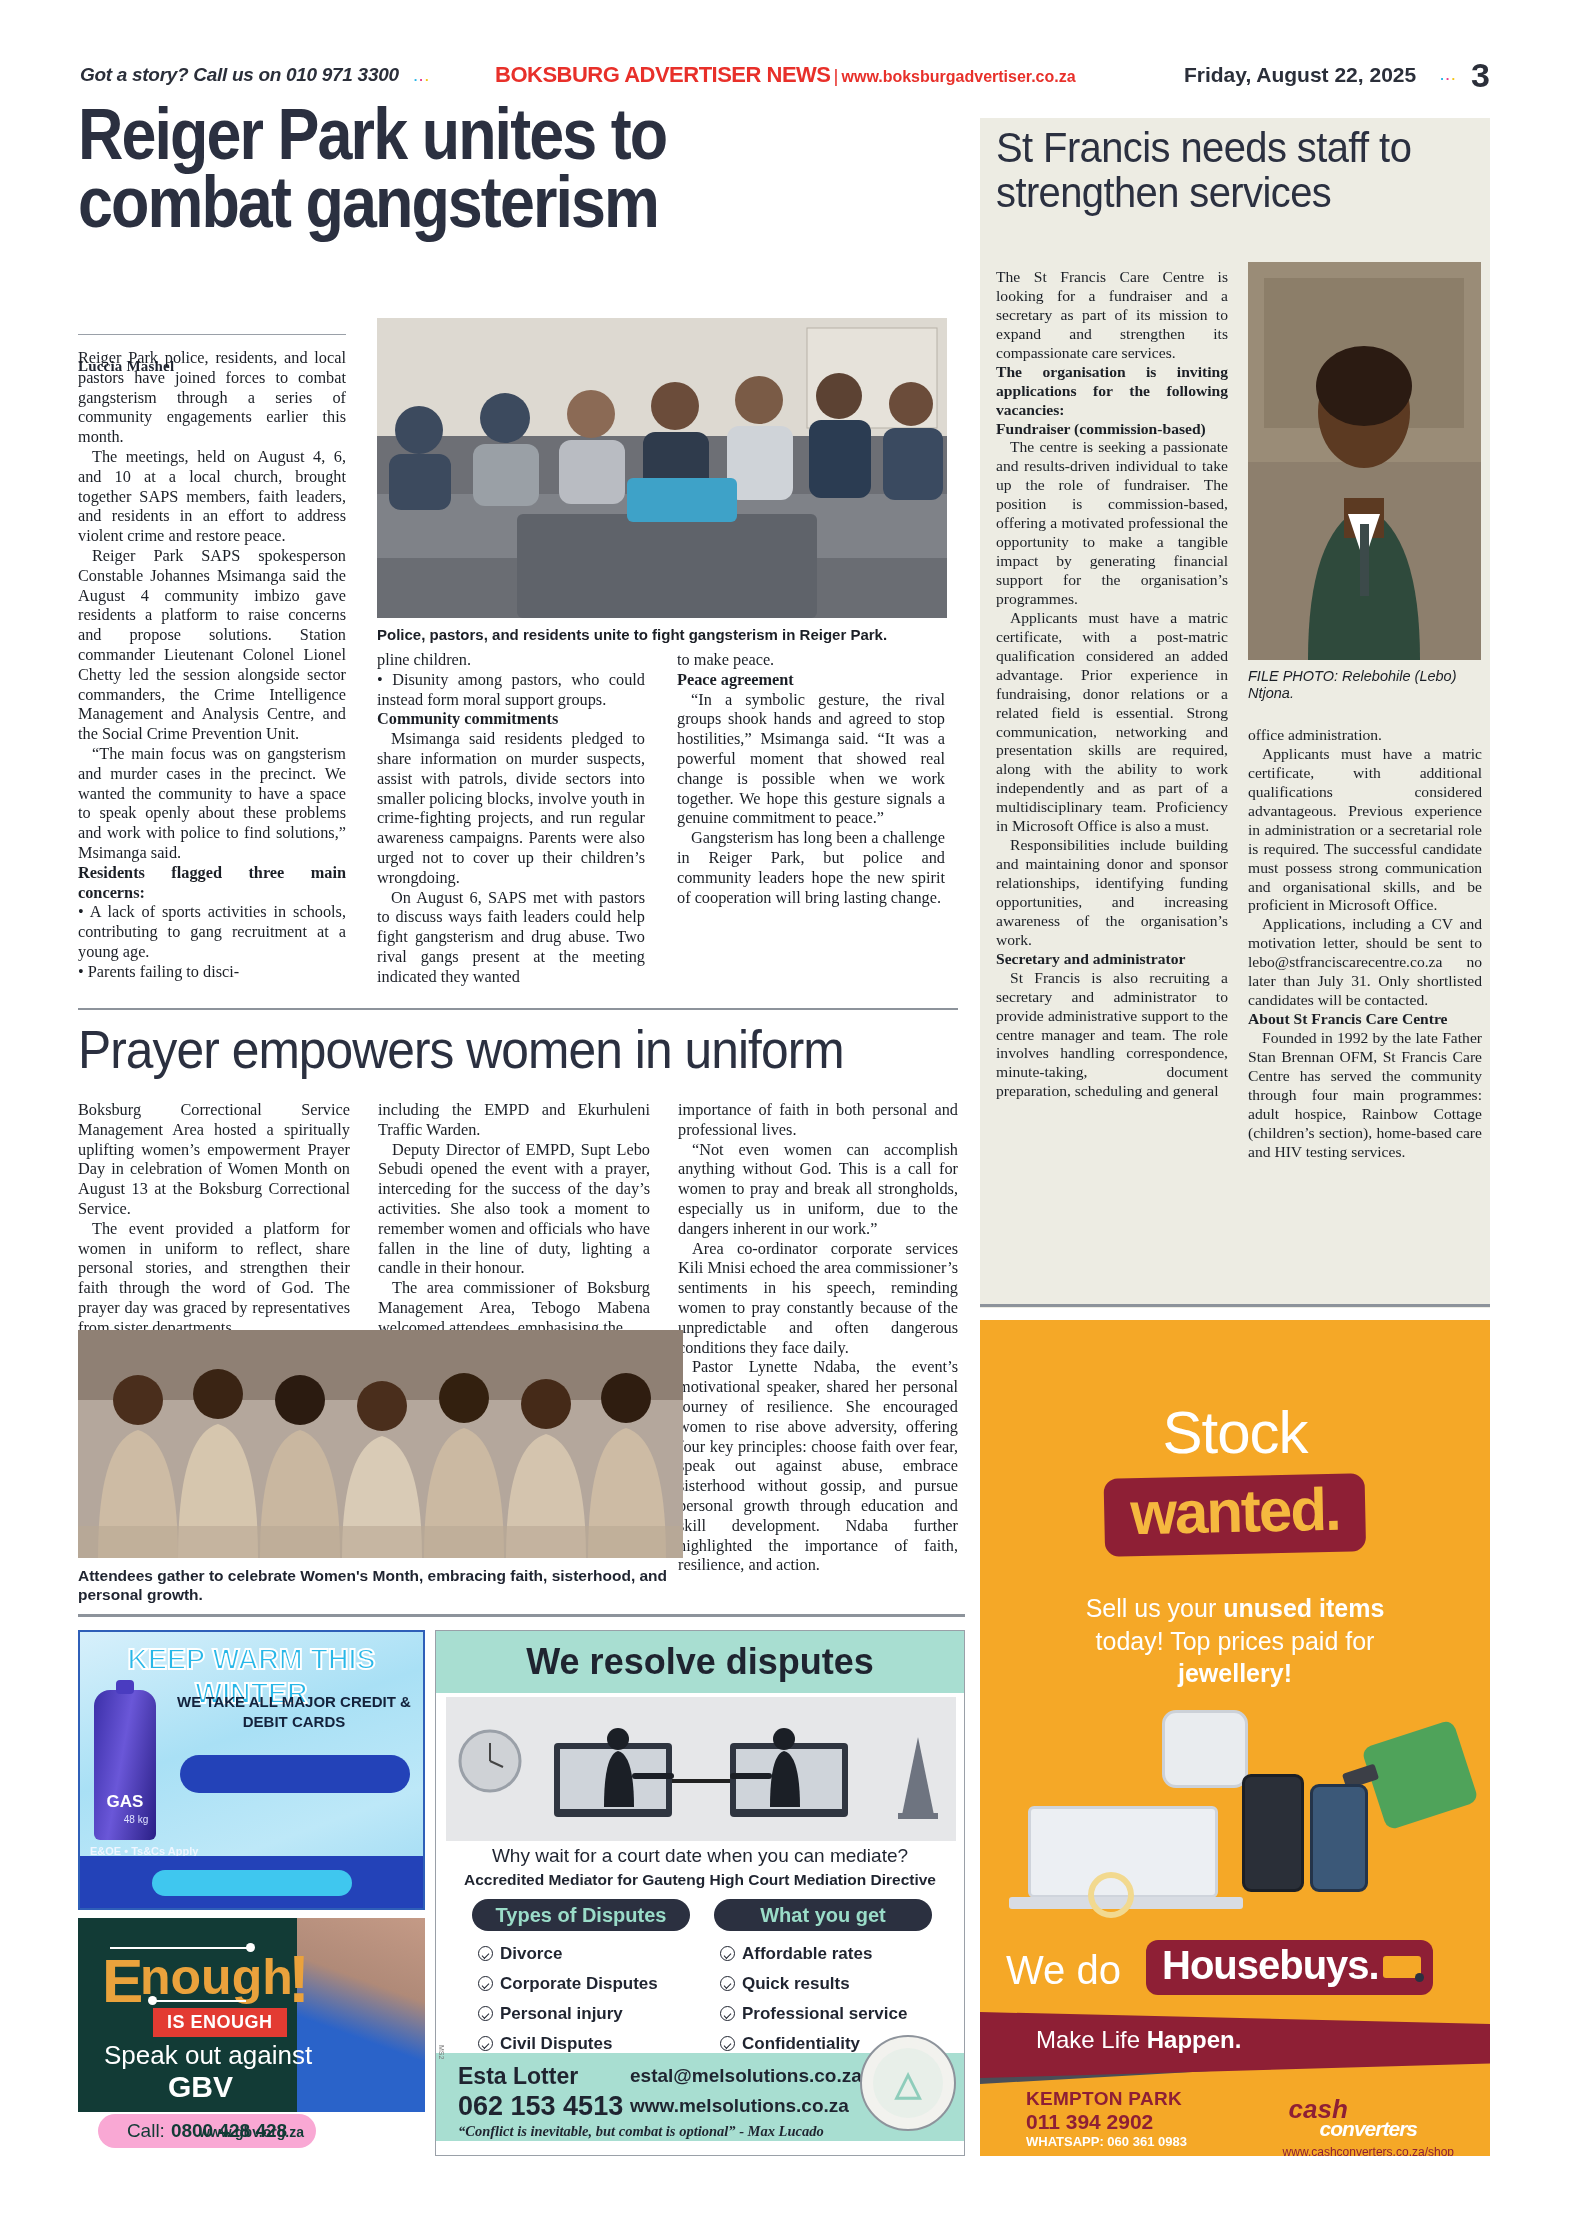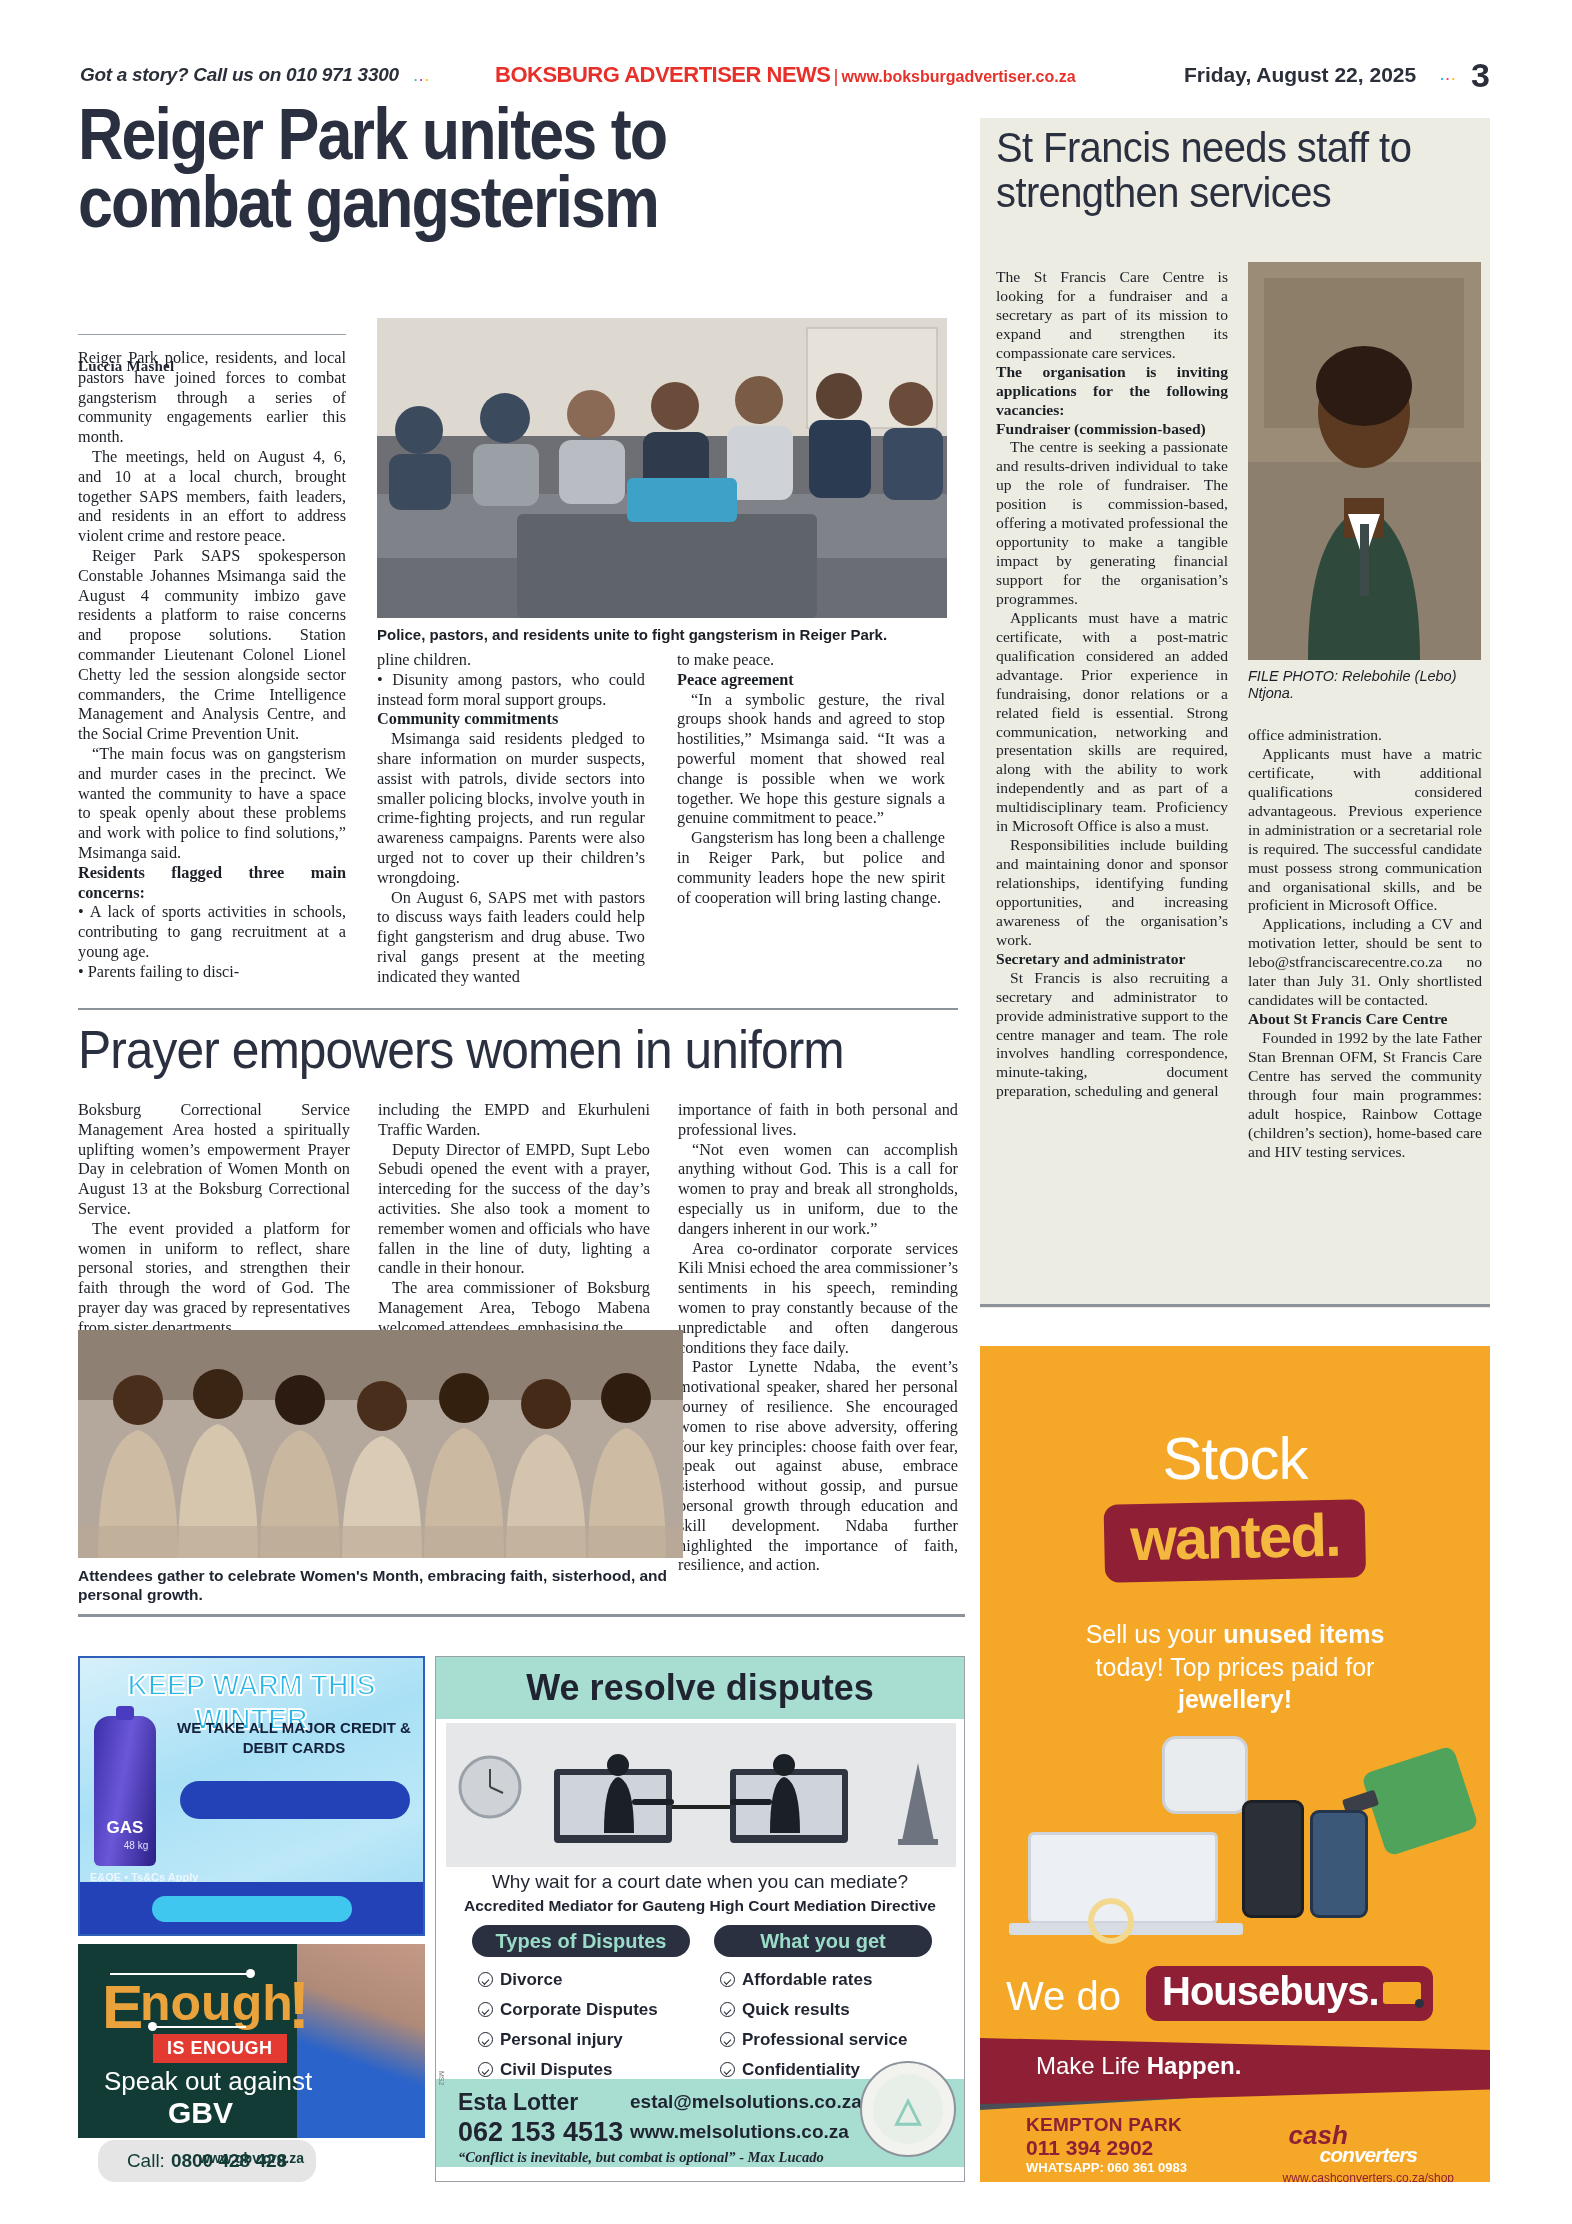--- a/index.html
+++ b/index.html
@@ -95,21 +95,21 @@
     position:absolute; left:78px; top:1022px; width:910px;
     font-family:"Liberation Sans", sans-serif; font-weight:400;
     font-size:54px; color:#2b3040; letter-spacing:-1px; line-height:1;
     transform: scaleX(0.92); transform-origin:left top;
   }
   .photo2 { position:absolute; left:78px; top:1330px; width:605px; height:228px; overflow:hidden; background:#8c7f78;}
   .cap2 { position:absolute; left:78px; top:1566px; width:590px;
           font-family:"Liberation Sans", sans-serif; font-weight:bold; font-size:15.5px; line-height:1.25;}
 
   
-  .ad { position:absolute; overflow:hidden;margin-top:26px; }
+  .ad { position:absolute; overflow:hidden; }
 
   
   .ad-gas { left:78px; top:1630px; width:347px; height:280px; border:2px solid #2f5fb8;
             background: linear-gradient(160deg,#d7f0fb 0%, #a9e0f5 40%, #bde8f8 70%, #9ad8f2 100%); }
   .gas-title { position:absolute; top:10px; left:0; width:100%; text-align:center;
     font-family:"Liberation Sans", sans-serif; font-weight:bold; font-size:30px; color:#28b7e8;
     -webkit-text-stroke:2px #ffffff; letter-spacing:0px; transform:scaleX(0.95);}
   .gas-cyl { position:absolute; left:14px; top:58px; width:62px; height:150px;
     background:linear-gradient(100deg,#3b2fa8,#6a57d8 45%,#2a1f86); border-radius:16px 16px 6px 6px;}
   .gas-cyl:after{content:"";position:absolute;left:22px;top:-10px;width:18px;height:14px;background:#4a3cc0;border-radius:4px;}
@@ -132,21 +132,21 @@
   .gbv-bang { position:absolute; left:210px; top:28px; font-family:"Liberation Sans",sans-serif;
            font-weight:bold; font-size:66px; color:#eaa23c; line-height:1;}
   .gbv-red { position:absolute; left:75px; top:90px; background:#e33b32; color:#fff;
            font-family:"Liberation Sans",sans-serif; font-weight:bold; font-size:18px;
            padding:4px 14px; letter-spacing:0.5px;}
   .gbv-line{position:absolute;left:32px;top:29px;width:140px;height:2px;background:#fff;}
   .gbv-line2{position:absolute;left:78px;top:82px;width:90px;height:2px;background:#fff;}
   .gbv-dot{position:absolute;width:9px;height:9px;border-radius:50%;background:#fff;}
   .gbv-speak{position:absolute;left:26px;top:122px;font-family:"Liberation Sans",sans-serif;font-size:26px;color:#fff;}
   .gbv-gbv{position:absolute;left:90px;top:152px;font-family:"Liberation Sans",sans-serif;font-weight:bold;font-size:30px;color:#fff;}
-  .gbv-call{position:absolute;left:20px;top:196px;width:218px;height:42px;background:#e5e5e5;border-radius:17px;
+  .gbv-call{position:absolute;left:20px;top:196px;width:218px;height:34px;background:#f9a8d4;border-radius:17px;
     font-family:"Liberation Sans",sans-serif;font-size:19px;color:#123b36;display:flex;align-items:center;justify-content:center;gap:6px;}
   .gbv-call b{font-weight:bold;}
   .gbv-woman{position:absolute;right:0;top:0;width:128px;height:194px;
     background:linear-gradient(200deg,#c49a86 0%,#b08a78 35%,#2a63c9 60%,#2a63c9 100%);}
   .gbv-url{position:absolute;left:0;top:206px;width:347px;text-align:center;
     font-family:"Liberation Sans",sans-serif;font-weight:bold;font-size:14px;color:#123b36;}
 
   
   .ad-med { left:435px; top:1630px; width:530px; height:526px; background:#fff; border:1px solid #9aa0a8; }
   .med-hdr { position:absolute; left:0; top:0; width:100%; height:62px; background:#a8ded1;}

